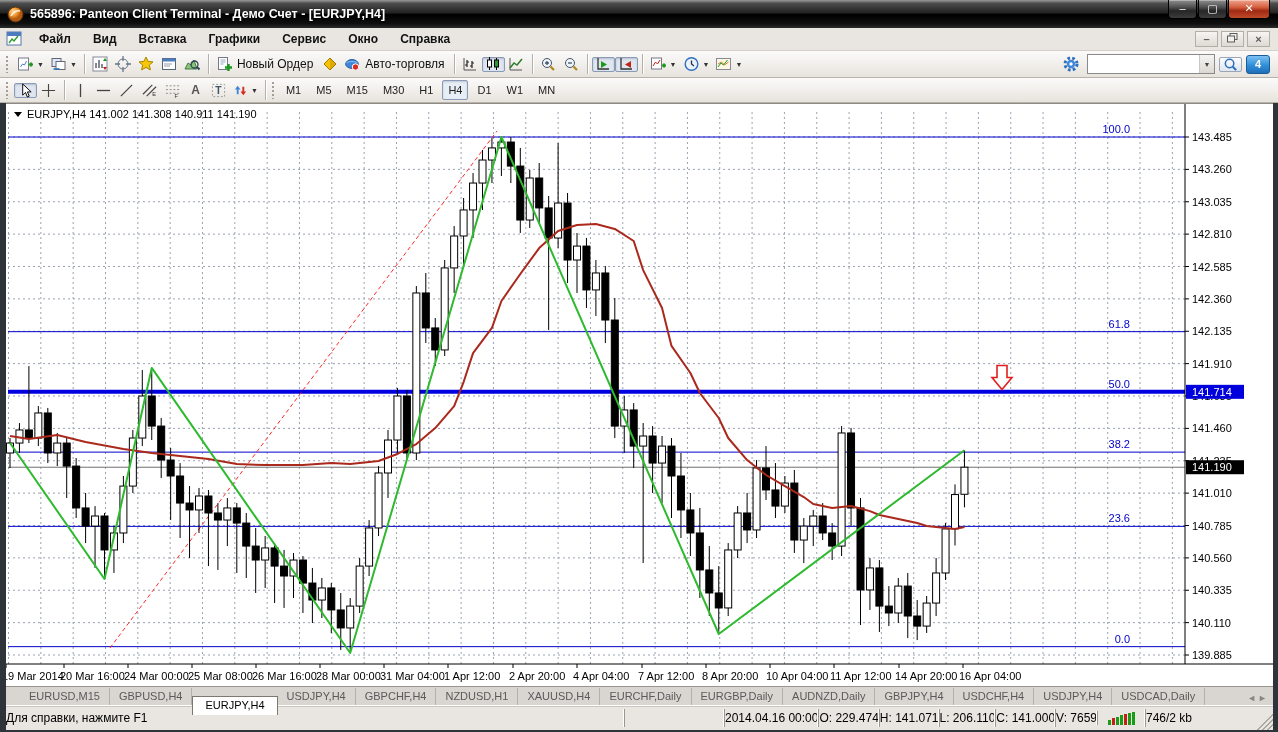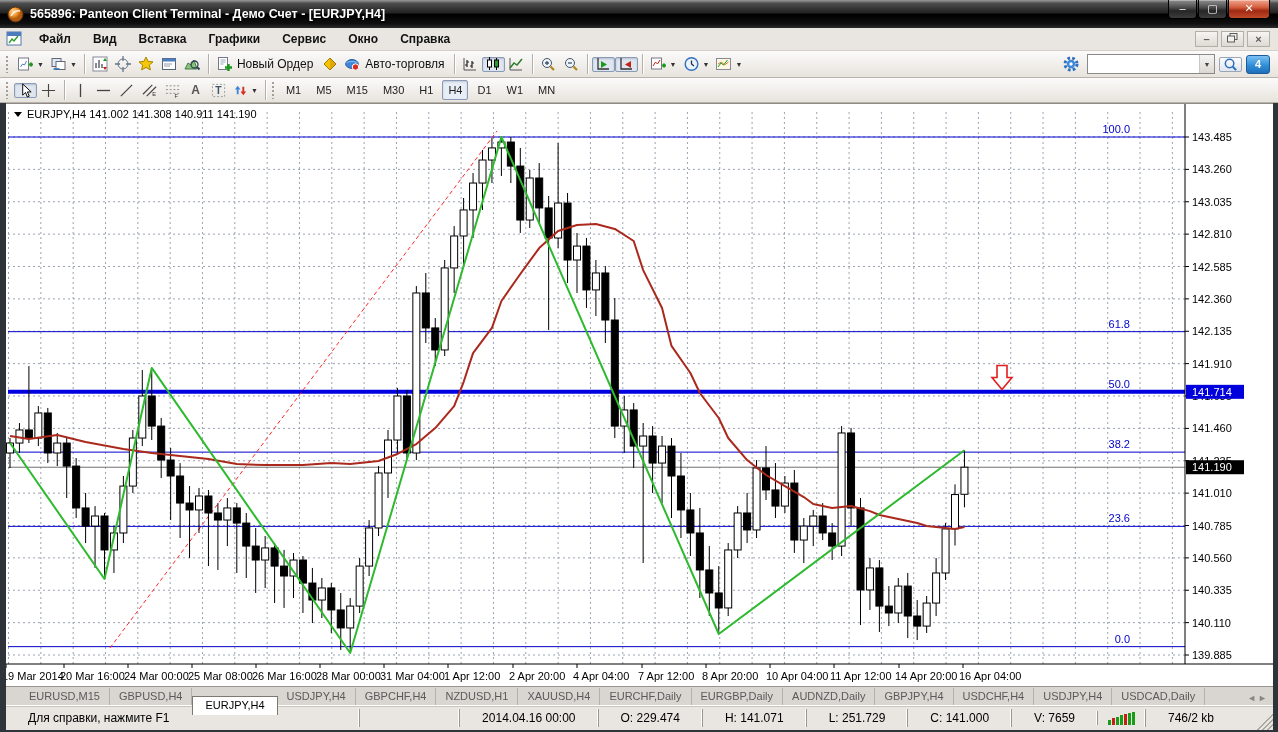--- a/index.html
+++ b/index.html
@@ -37,21 +37,21 @@
   .body{flex:1;margin:0 5px 3px 6px;background:#e9e6e2;display:flex;flex-direction:column;min-height:0;}
   .chartwrap{flex:0 0 auto;background:#fff;border-top:1px solid #8f8b84;}
   svg text{font-family:"Liberation Sans","DejaVu Sans",sans-serif;}
   
   .tabbar{height:19px;background:#d9d5d0;border-top:1px solid #9a968f;display:flex;align-items:flex-end;font-size:11px;color:#5a5a5a;padding-left:14px;flex:0 0 auto;}
   .tab{padding:2px 9px 2px;border-right:1px solid #b5b1aa;white-space:nowrap;line-height:13px;}
   .tab.active{background:#fff;color:#000;border:1px solid #7d796f;border-bottom:none;padding:2px 12px 3px;position:relative;top:10px;}
   .tab-arrows{margin-left:auto;display:flex;gap:2px;padding:0 6px 2px 0;color:#8a867f;font-size:9px;}
   
   .statusbar{height:25px;background:#e9e6e1;border-top:1px solid #fff;box-shadow:inset 0 1px 0 #c9c5bf;display:flex;align-items:center;font-size:12px;color:#000;flex:0 0 auto;}
-  .scell{padding:0 22px;height:18px;display:flex;align-items:center;border-left:1px solid #9b978f;box-shadow:-1px 0 0 #fff;white-space:nowrap;}
+  .scell{padding:0 0;height:18px;display:flex;align-items:center;border-left:1px solid #9b978f;box-shadow:-1px 0 0 #fff;white-space:nowrap;}
   .scell.first{border-left:none;box-shadow:none;flex:1;}
   .scell.spacer{width:100px;}
   .conn{display:flex;align-items:flex-end;gap:1px;height:14px;padding:0 10px;border-left:1px solid #9b978f;box-shadow:-1px 0 0 #fff;}
   .conn i{display:block;width:3px;}
   .grip-corner{width:16px;height:16px;margin-left:2px;background:linear-gradient(135deg,transparent 50%,#aaa6a0 50%,#aaa6a0 55%,transparent 55%,transparent 65%,#aaa6a0 65%,#aaa6a0 70%,transparent 70%,transparent 80%,#aaa6a0 80%,#aaa6a0 85%,transparent 85%);align-self:flex-end;}
 </style>
 </head>
 <body>
 
 <div class="app">
@@ -721,21 +721,21 @@
         <span>►</span>
       </div>
     </div>
 
     <div class="statusbar">
       <div class="scell first">Для справки, нажмите F1</div>
       <div class="scell spacer"></div>
       <div class="scell">2014.04.16 00:00</div>
       <div class="scell">O: 229.474</div>
       <div class="scell">H: 141.071</div>
-      <div class="scell">L: 251.729</div>
+      <div class="scell">L: 206.110</div>
       <div class="scell">C: 141.000</div>
       <div class="scell">V: 7659</div>
       <div class="conn">
         <i style="height:5px;background:#1a9c1a"></i>
           <i style="height:7px;background:#c22213"></i>
           <i style="height:8px;background:#1a9c1a"></i>
           <i style="height:10px;background:#1a9c1a"></i>
           <i style="height:11px;background:#c22213"></i>
           <i style="height:12px;background:#1a9c1a"></i>
           <i style="height:13px;background:#1a9c1a"></i>

